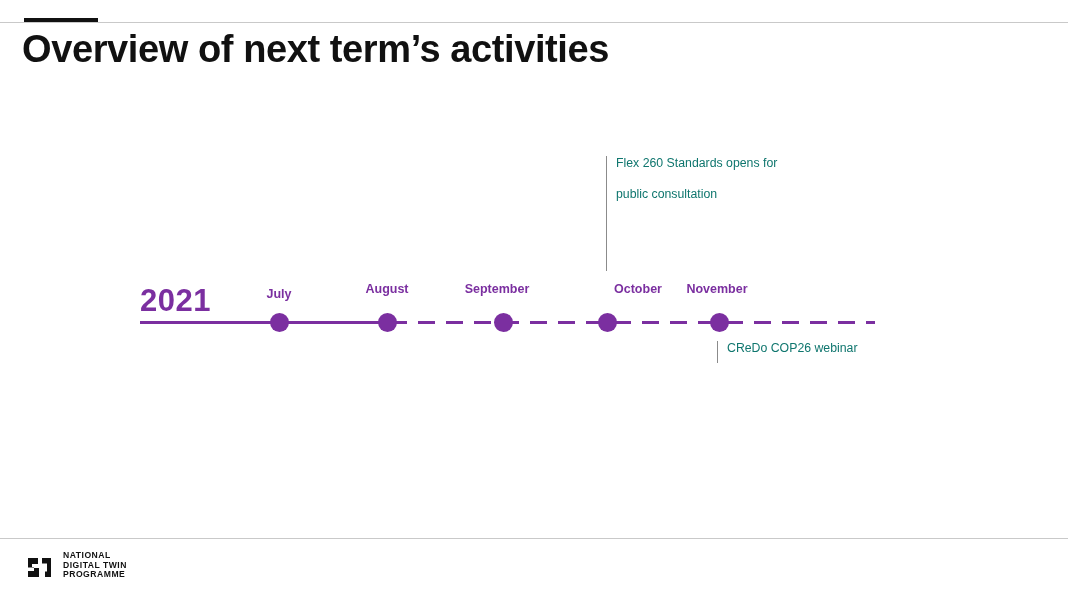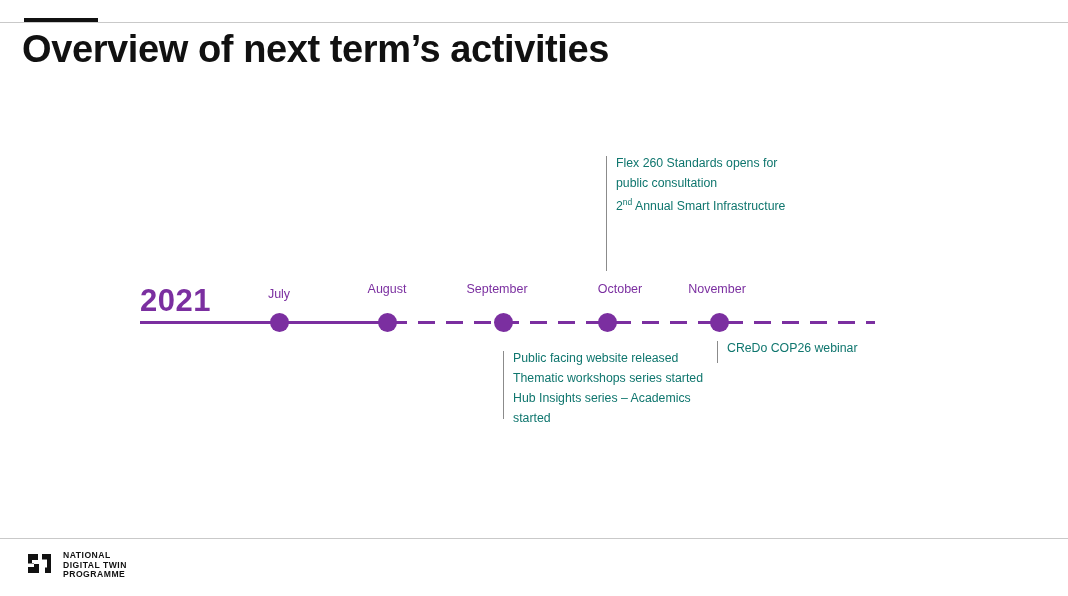--- a/index.html
+++ b/index.html
@@ -89,40 +89,40 @@
     width: 19px;
     height: 19px;
     border-radius: 50%;
     background: #7b2fa0;
     top: 313px;
     margin-left: -9px;
   }
   .month-label {
     position: absolute;
     font-size: 12.5px;
-    font-weight: normal;
+    font-weight: bold;
     color: #7b2fa0;
     white-space: nowrap;
     transform: translateX(-50%);
   }
 
   
   .callout {
     position: absolute;
     padding-left: 9px;
     border-left: 1.5px solid #8b8b8b;
     font-size: 12.3px;
     line-height: 15px;
     color: #0f766e;
   }
   .callout p {
     margin: 0;
   }
   .callout p + p {
-    margin-top: 5px;
+    margin-top: 16px;
   }
   .callout .gap {
     margin-top: 8px;
   }
   .callout sup {
     font-size: 8.5px;
     vertical-align: super;
     line-height: 0;
   }
 
@@ -133,21 +133,21 @@
     top: 538px;
     width: 1068px;
     height: 1px;
     background: #c9c9c9;
   }
   .logo-wrap {
     position: absolute;
     left: 27px;
     top: 551px;
     display: flex;
-    align-items: flex-start;
+    align-items: flex-end;
     gap: 8px;
   }
   .logo-mark {
     width: 28px;
     height: 25px;
     position: relative;
   }
   .logo-text {
     font-size: 8.6px;
     font-weight: bold;
@@ -162,47 +162,40 @@
 <div class="slide">
 
   <div class="accent-bar"></div>
   <div class="top-rule"></div>
   <div class="page-title">Overview of next term’s activities</div>
 
 
   <div class="callout" style="left:606px; top:156px; width:200px; height:115px;">
     <p>Flex 260 Standards opens for</p>
     <p>public consultation</p>
-    <p class="gap"><span>2</span><sup>nd</sup><span> Annual Smart Infrastructure</span></p>
   </div>
 
   <div class="month-label" style="left:279px; top:287px;">July</div>
   <div class="month-label" style="left:387px; top:282px;">August</div>
   <div class="month-label" style="left:497px; top:282px;">September</div>
-  <div class="month-label" style="left:620px; top:282px;">October</div>
+  <div class="month-label" style="left:638px; top:282px;">October</div>
   <div class="month-label" style="left:717px; top:282px;">November</div>
 
   <div class="year-label">2021</div>
   <div class="timeline-axis">
     <div class="axis-solid"></div>
     <div class="axis-dashed"></div>
   </div>
 
   <div class="node" style="left:279px;"></div>
   <div class="node" style="left:387px;"></div>
   <div class="node" style="left:503px;"></div>
   <div class="node" style="left:607px;"></div>
   <div class="node" style="left:719px;"></div>
 
-  <div class="callout" style="left:503px; top:351px; width:200px; height:68px;">
-    <p>Public facing website released</p>
-    <p>Thematic workshops series started</p>
-    <p>Hub Insights series – Academics</p>
-    <p>started</p>
-  </div>
 
   <div class="callout" style="left:717px; top:341px; width:150px; height:22px;">
     <p>CReDo COP26 webinar</p>
   </div>
 
   <div class="footer-rule"></div>
   <div class="logo-wrap">
     <div class="logo-mark">
       <svg width="28" height="25" viewBox="0 0 28 25" xmlns="http://www.w3.org/2000/svg">
         <path d="M1 3 L11 3 L11 9 L5 9 L5 13 L12 13 L12 22 L1 22 L1 16 L7 16 L7 12.5 L1 12.5 Z" fill="#111111"></path>

